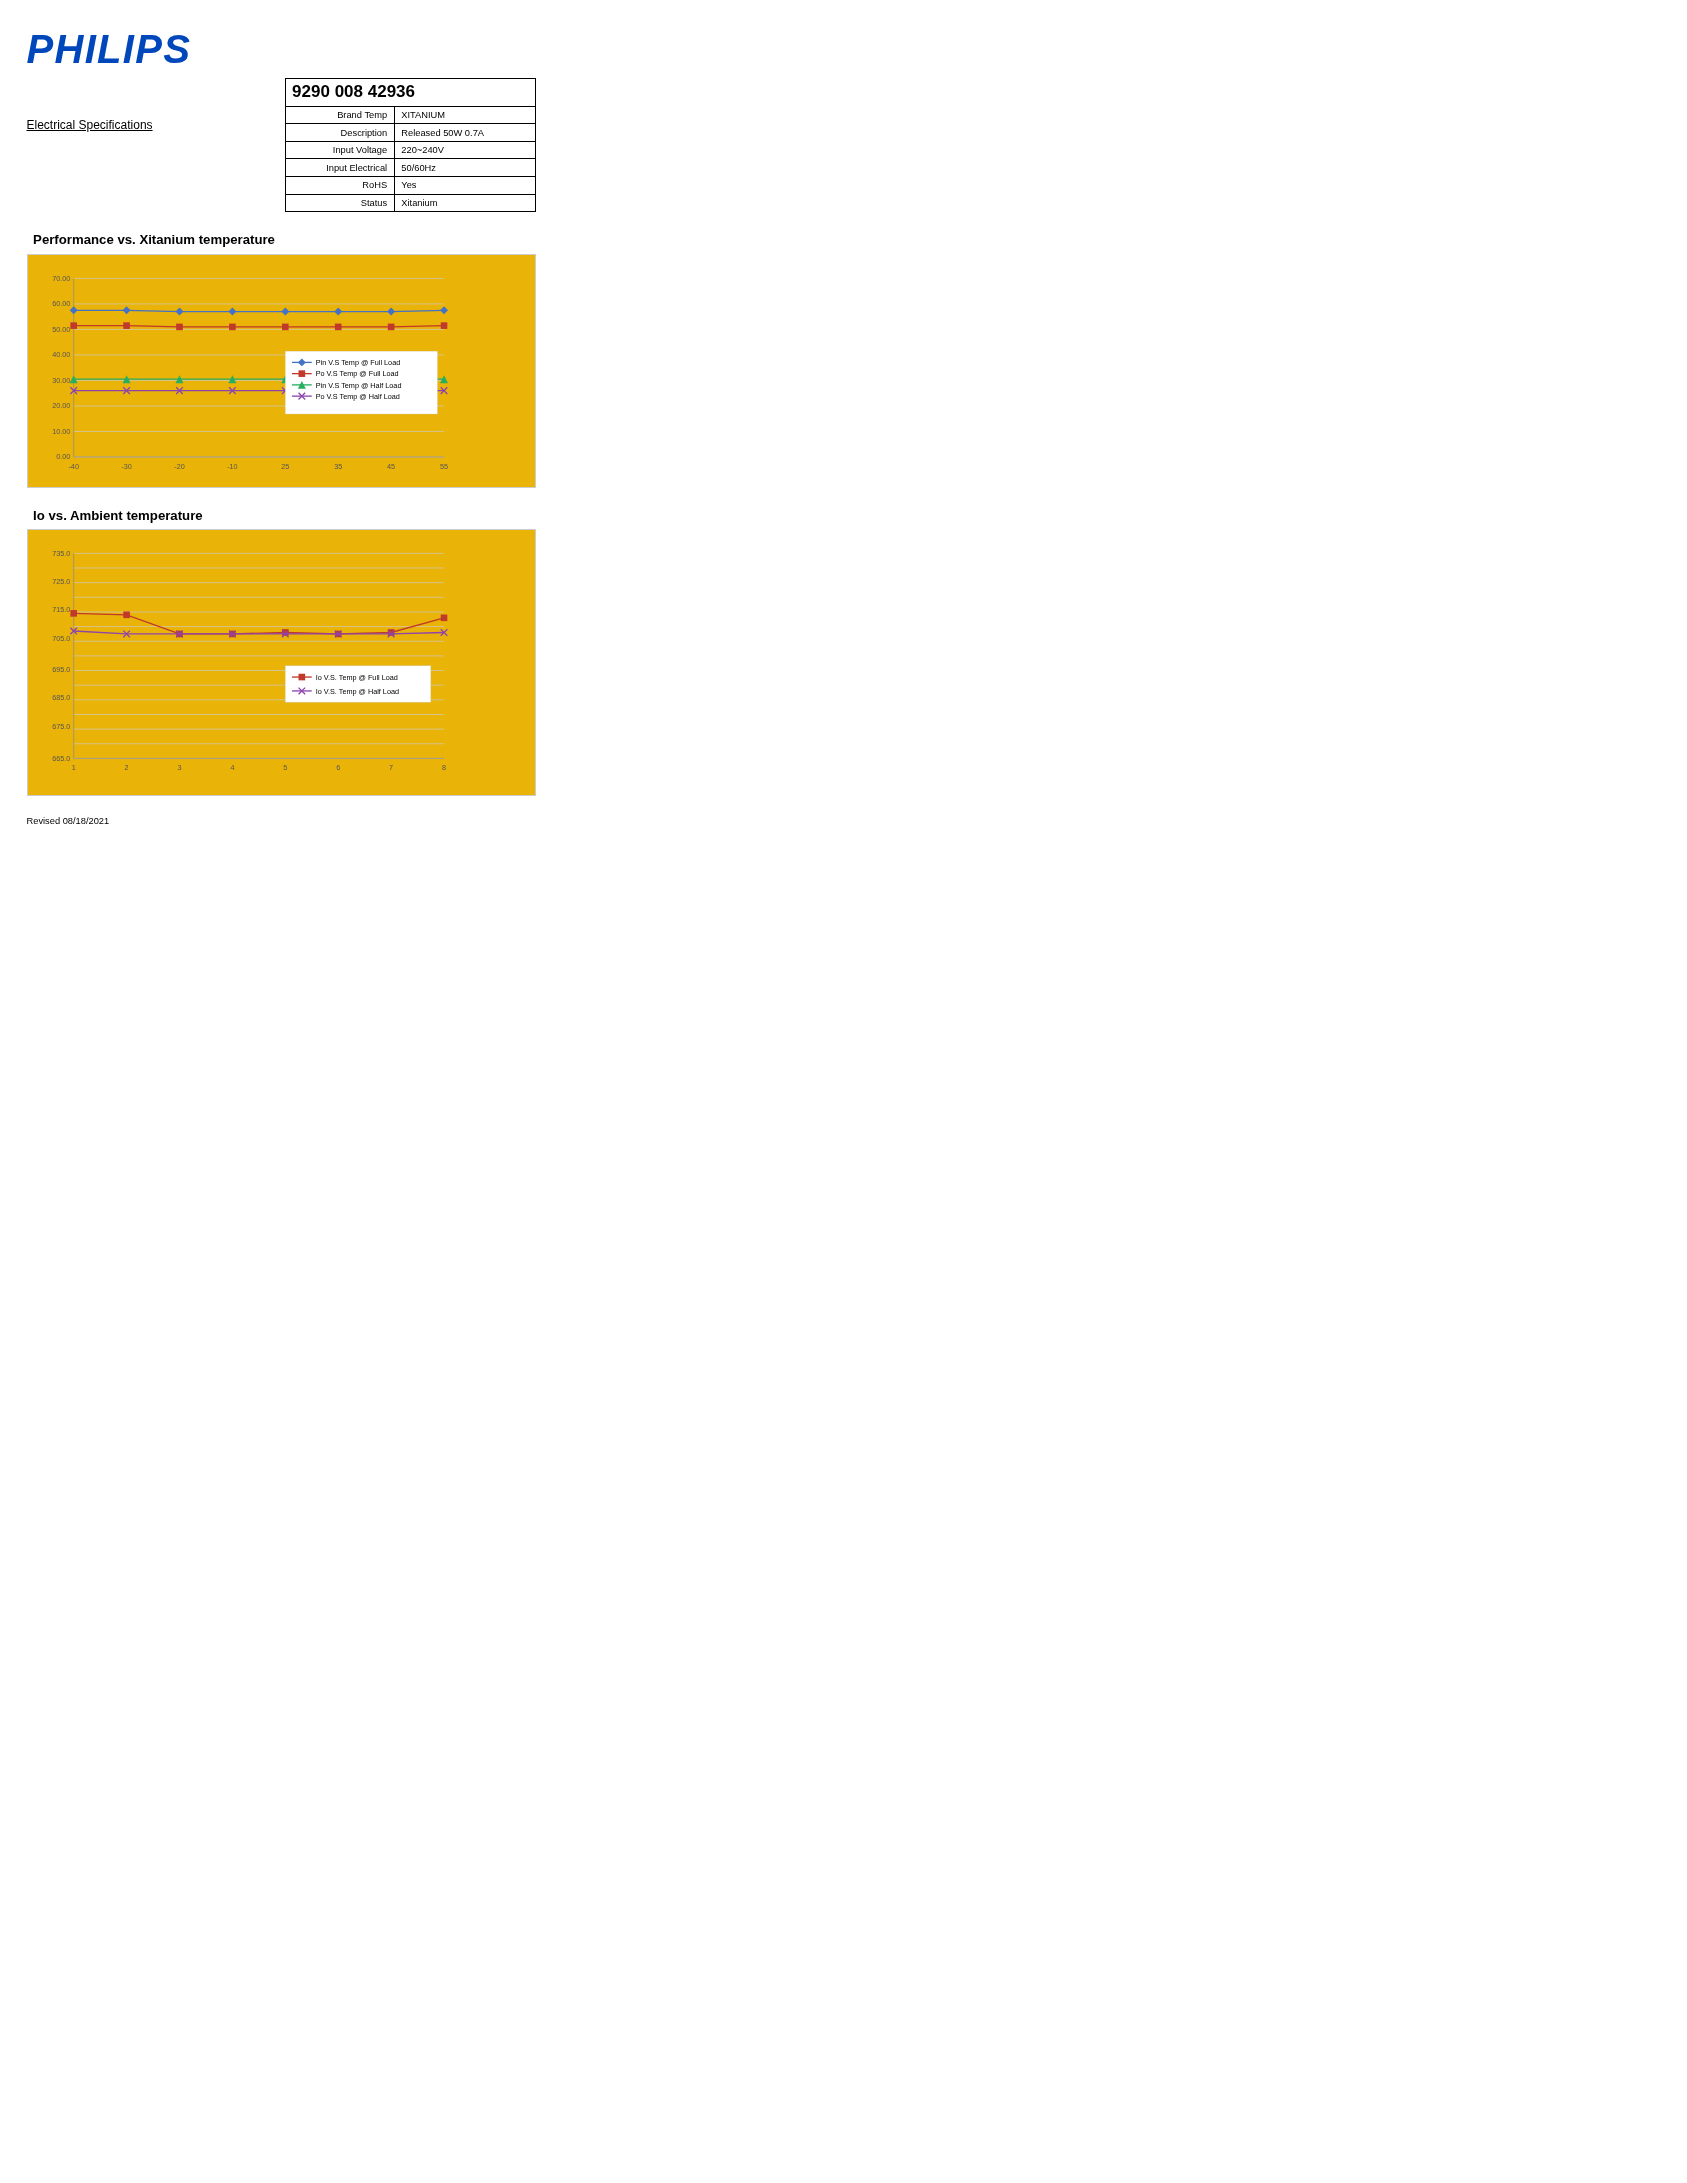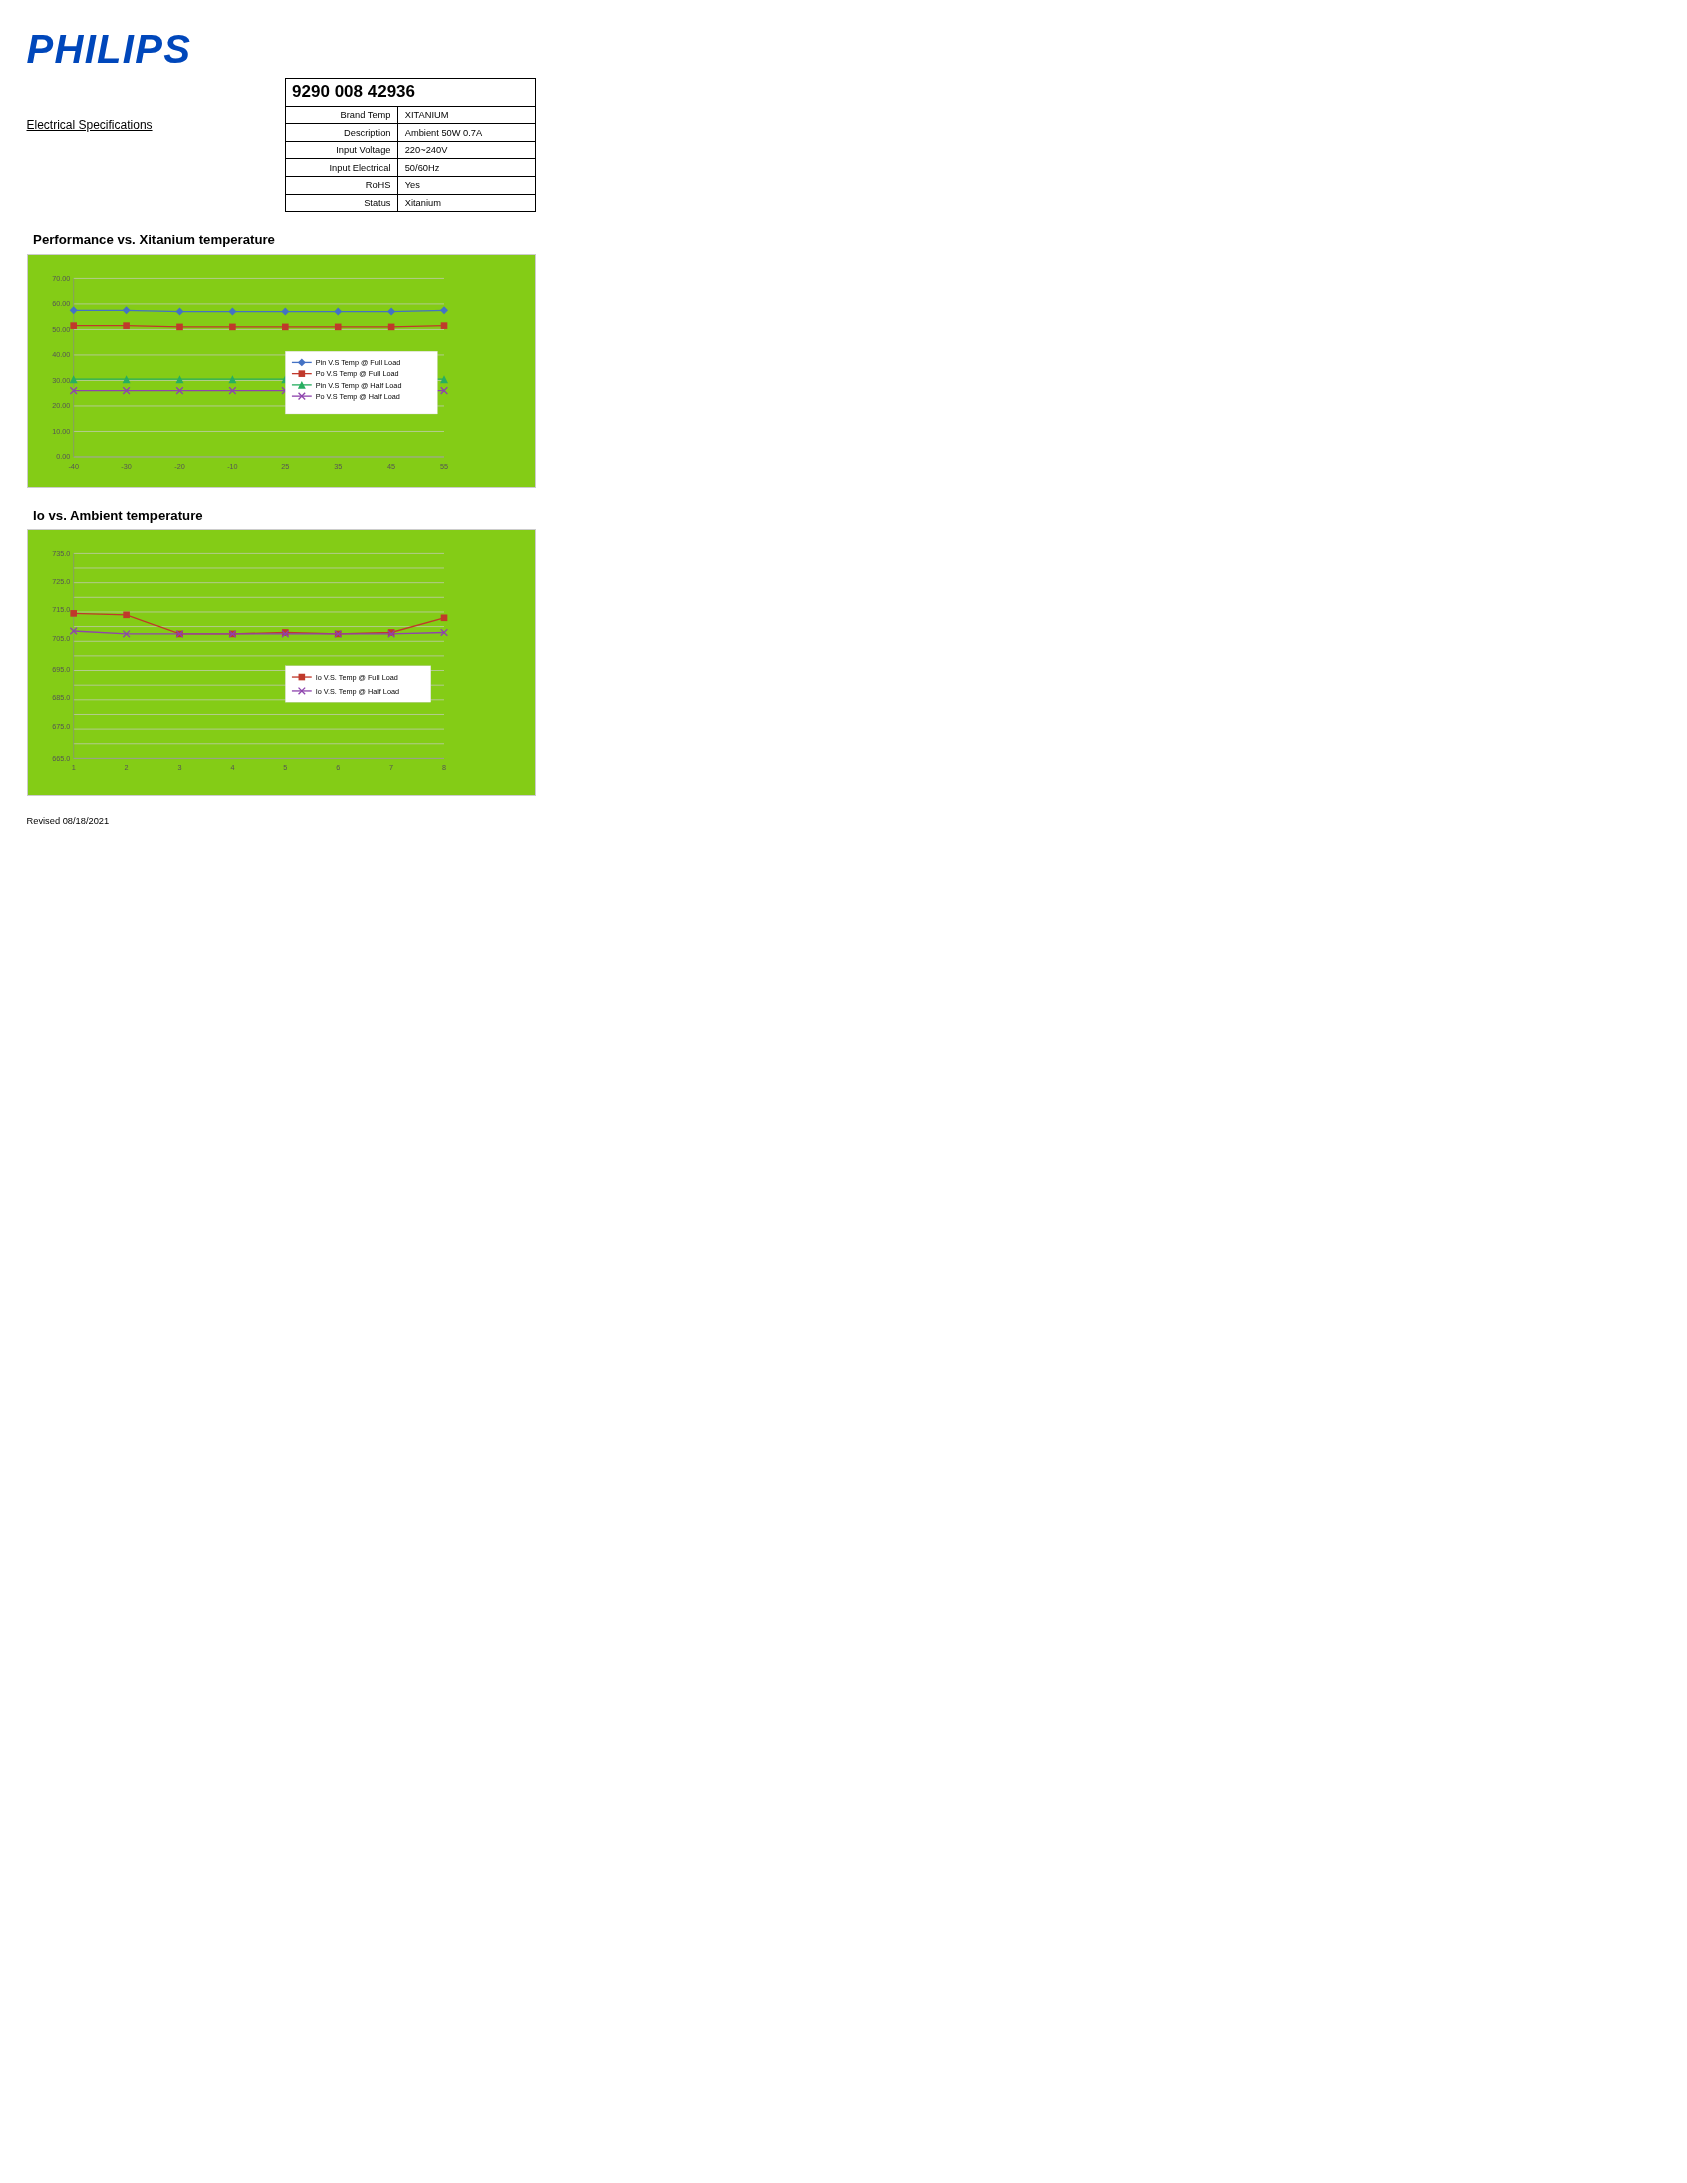--- a/index.html
+++ b/index.html
@@ -67,21 +67,21 @@
     .chart-title {
       font-size: 13.2px;
       font-weight: bold;
       margin-bottom: 6.6px;
       padding-left: 6.6px;
     }
     .chart-container {
       border: 0.7px solid #ccc;
       padding: 10px 10px 10px 6.6px;
       position: relative;
-      background: #84cc16;
+      background: #eab308;
     }
     svg.chart {
       display: block;
     }
     .revised {
       font-size: 9.3px;
       margin-top: 6.6px;
     }
   </style>
 </head>
@@ -98,21 +98,21 @@
     <tbody>
         <tr class="product-id-row">
       <td colspan="2">9290 008 42936</td>
     </tr>
     <tr>
       <td class="label-cell">Brand Temp</td>
       <td class="value-cell">XITANIUM</td>
     </tr>
     <tr>
       <td class="label-cell">Description</td>
-      <td class="value-cell">Ambient 50W 0.7A</td>
+      <td class="value-cell">Released 50W 0.7A</td>
     </tr>
     <tr>
       <td class="label-cell">Input Voltage</td>
       <td class="value-cell">220~240V</td>
     </tr>
     <tr>
       <td class="label-cell">Input Electrical</td>
       <td class="value-cell">50/60Hz</td>
     </tr>
     <tr>

